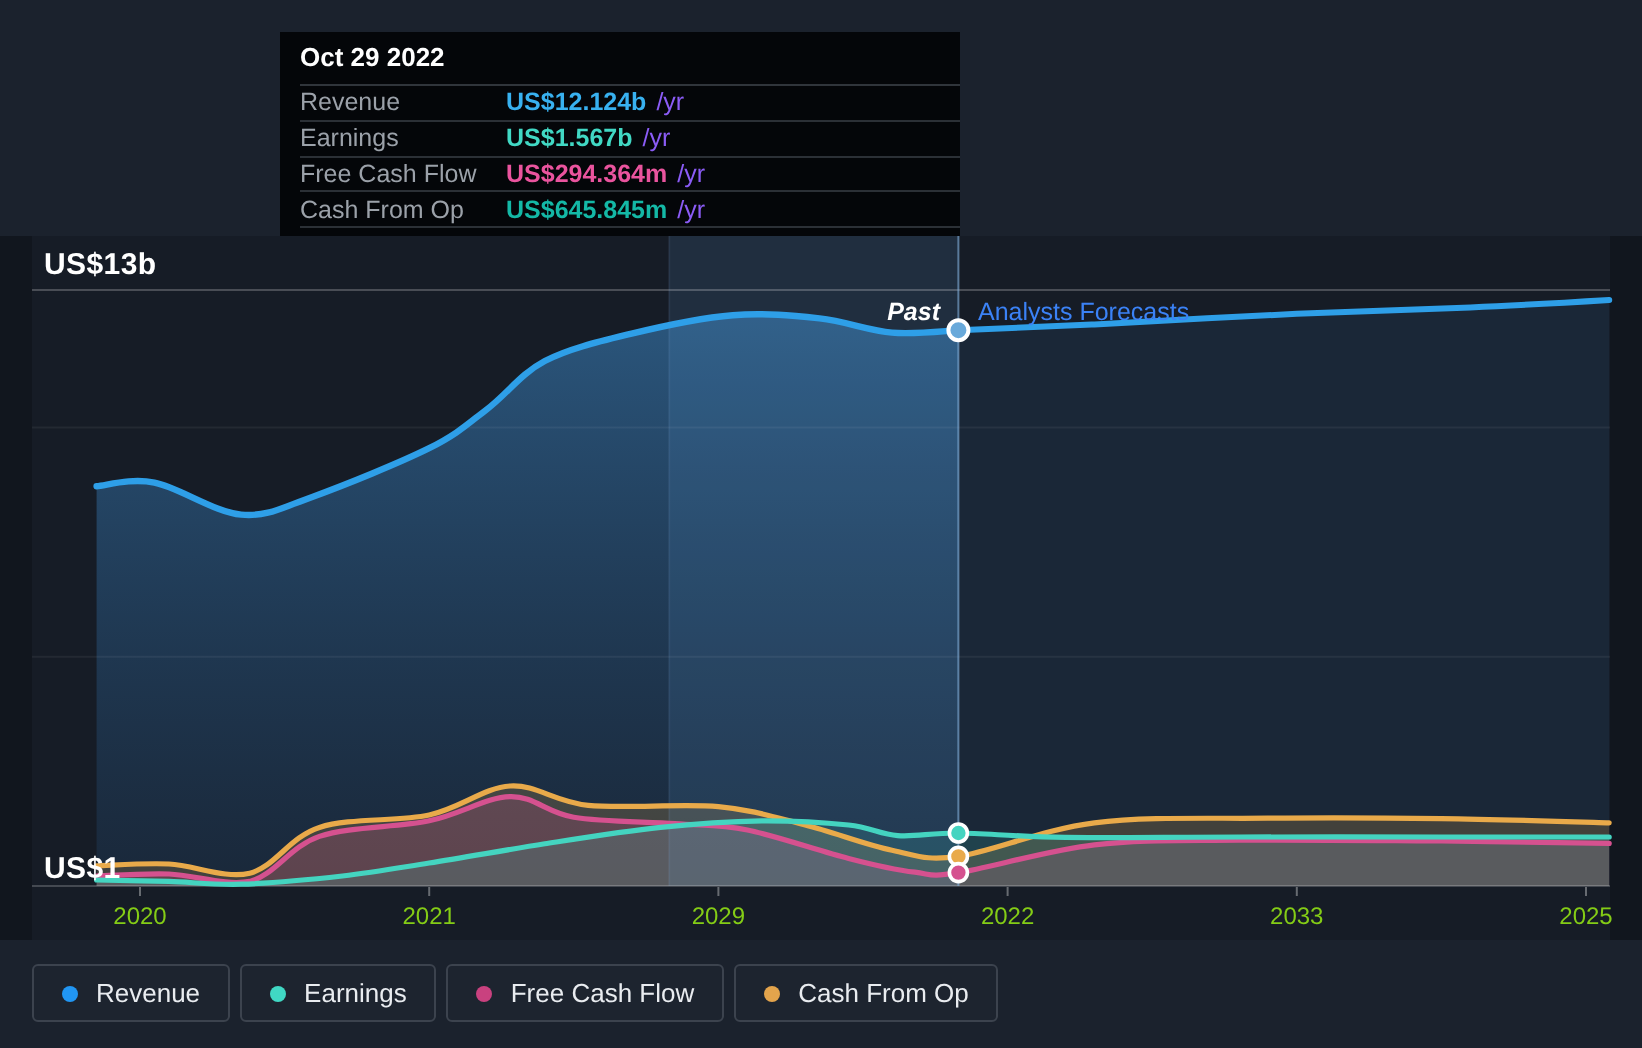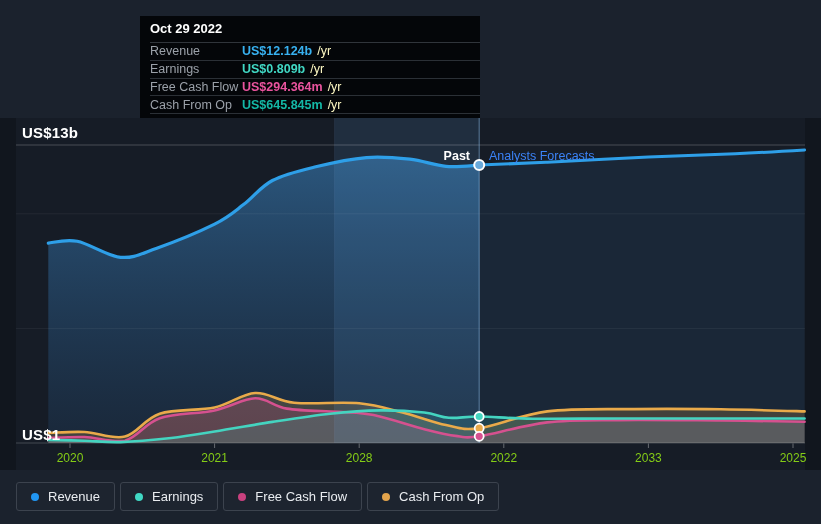--- a/index.html
+++ b/index.html
@@ -10,21 +10,21 @@
     -webkit-font-smoothing:antialiased;
   }
   .stage svg{position:absolute;left:0;top:0;}
   .axis-money{
     position:absolute;left:22px;color:#ffffff;font-size:15px;font-weight:700;letter-spacing:.2px;
   }
   .axis-money.top{top:124px;}
   .axis-money.zero{top:426px;}
   .past-label{
     position:absolute;left:0;top:149px;width:470px;text-align:right;
-    color:#ffffff;font-size:12.5px;font-weight:700;
+    color:#ffffff;font-size:12.5px;font-weight:700;font-style:italic;
   }
   .forecast-label{
     position:absolute;left:489px;top:149px;
     color:#3b82f6;font-size:12.5px;font-weight:400;
   }
   .xlabels{position:absolute;left:0;top:451px;width:821px;height:16px;}
   .xlabels span{
     position:absolute;width:50px;text-align:center;
     color:#84cc16;font-size:12px;
   }
@@ -35,22 +35,22 @@
   }
   .tt-header{
     flex:0 0 25px;line-height:26px;color:#ffffff;font-size:13px;font-weight:700;
     border-bottom:1px solid #30353b;
   }
   .ttr{
     flex:1;display:flex;align-items:center;border-bottom:1px solid #2b3036;
     font-size:12.5px;min-height:0;
   }
   .ttr .ttl{flex:0 0 92px;color:#9ba1a9;}
-  .ttr .ttv{font-weight:700;margin-right:5px;}
-  .ttr .ttu{color:#fef9c3;}
+  .ttr .ttv{font-weight:700;margin-right:5px;margin-left:11px;}
+  .ttr .ttu{color:#8b5cf6;}
   .legend{
     position:absolute;left:16px;top:482px;display:flex;gap:5px;
   }
   .lg{
     display:flex;align-items:center;gap:9px;height:27px;padding:0 14px;
     border:1px solid #3c434e;border-radius:3px;background:rgba(255,255,255,0.01);
     color:#e9ecf0;font-size:13px;cursor:pointer;
   }
   .lg .dot{width:8px;height:8px;border-radius:50%;flex:0 0 8px;}
 </style>
@@ -98,36 +98,36 @@
 
   <div class="axis-money top">US$13b</div>
   <div class="axis-money zero">US$1</div>
 
   <div class="past-label">Past</div>
   <div class="forecast-label">Analysts Forecasts</div>
 
   <div class="xlabels">
       <span style="left: 45px;">2020</span>
       <span style="left: 189.6px;">2021</span>
-      <span style="left: 334.2px;">2028</span>
+      <span style="left: 334.2px;">2029</span>
       <span style="left: 478.8px;">2022</span>
       <span style="left: 623.4px;">2033</span>
       <span style="left: 768px;">2025</span>
     </div>
 
   <div class="tooltip">
     <div class="tt-header">Oct 29 2022</div>
   <div class="ttr">
         <span class="ttl">Revenue</span>
         <span class="ttv" style="color:#38b1f0">US$12.124b</span>
         <span class="ttu">/yr</span>
       </div>
       <div class="ttr">
         <span class="ttl">Earnings</span>
-        <span class="ttv" style="color:#41d8c4">US$0.809b</span>
+        <span class="ttv" style="color:#41d8c4">US$1.567b</span>
         <span class="ttu">/yr</span>
       </div>
       <div class="ttr">
         <span class="ttl">Free Cash Flow</span>
         <span class="ttv" style="color:#ea549e">US$294.364m</span>
         <span class="ttu">/yr</span>
       </div>
       <div class="ttr">
         <span class="ttl">Cash From Op</span>
         <span class="ttv" style="color:#14b8a6">US$645.845m</span>

